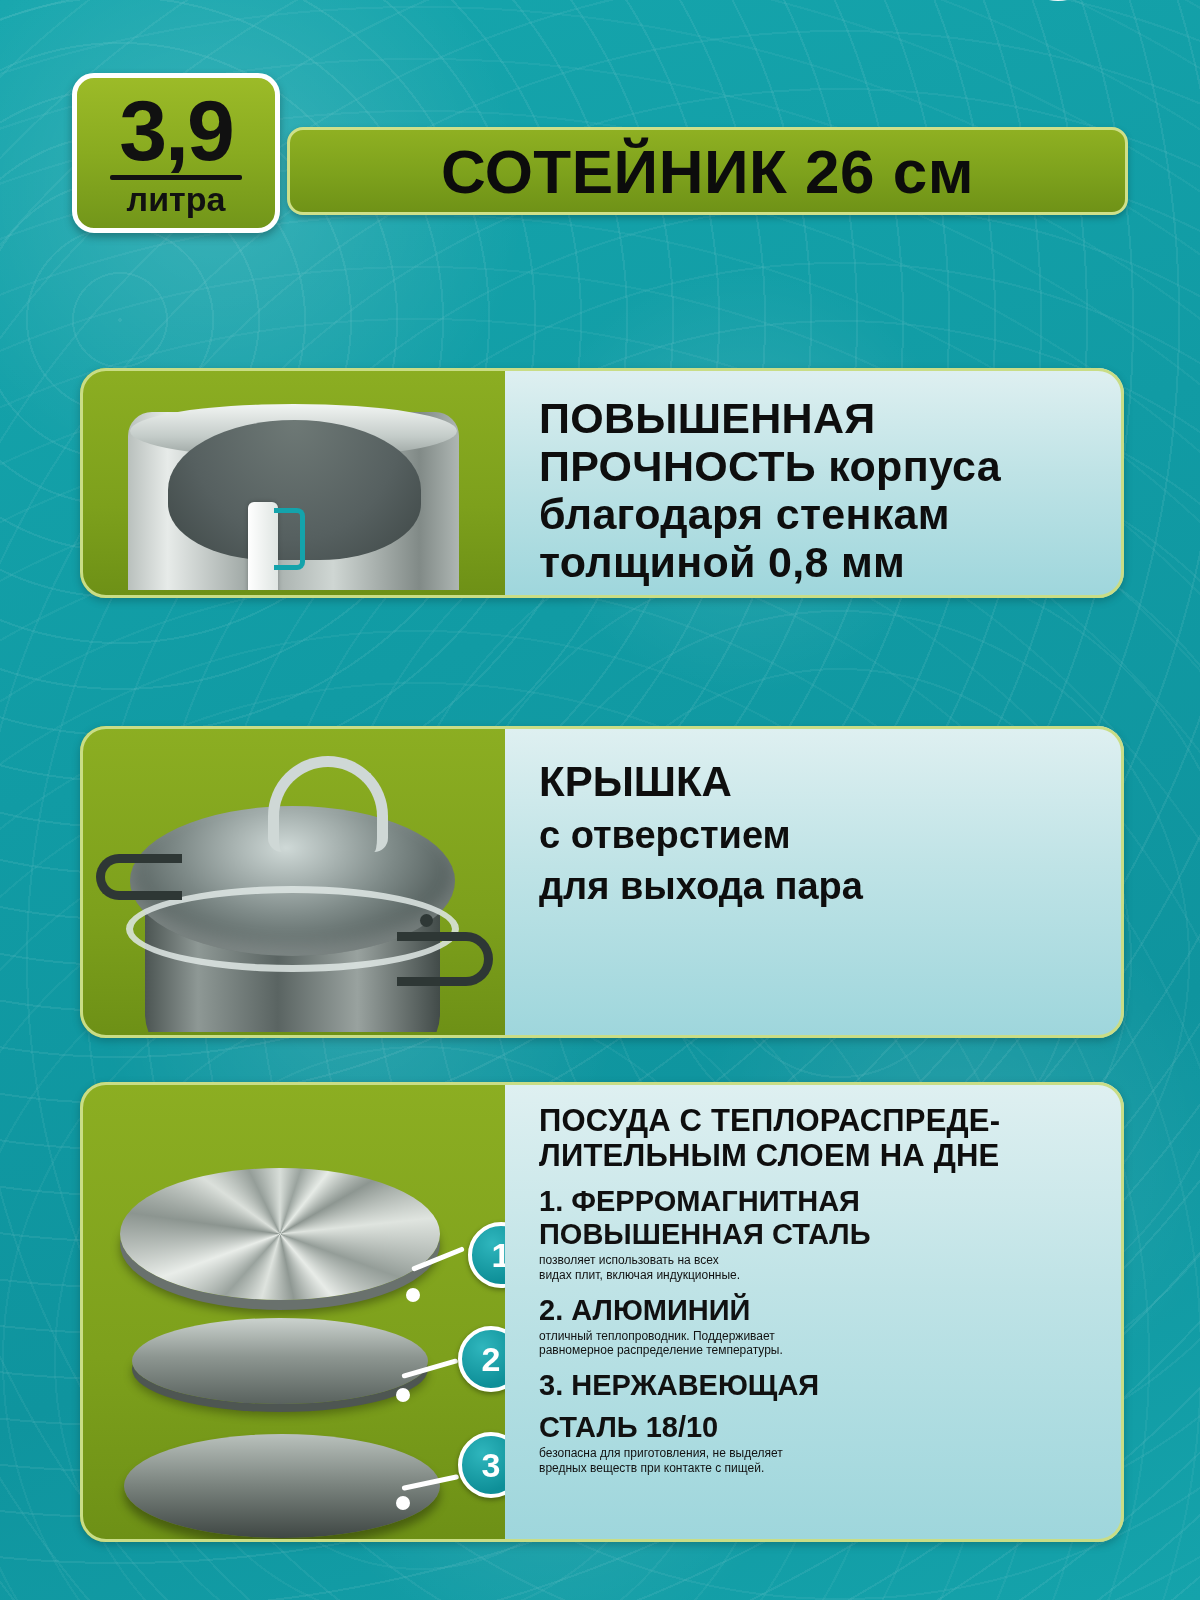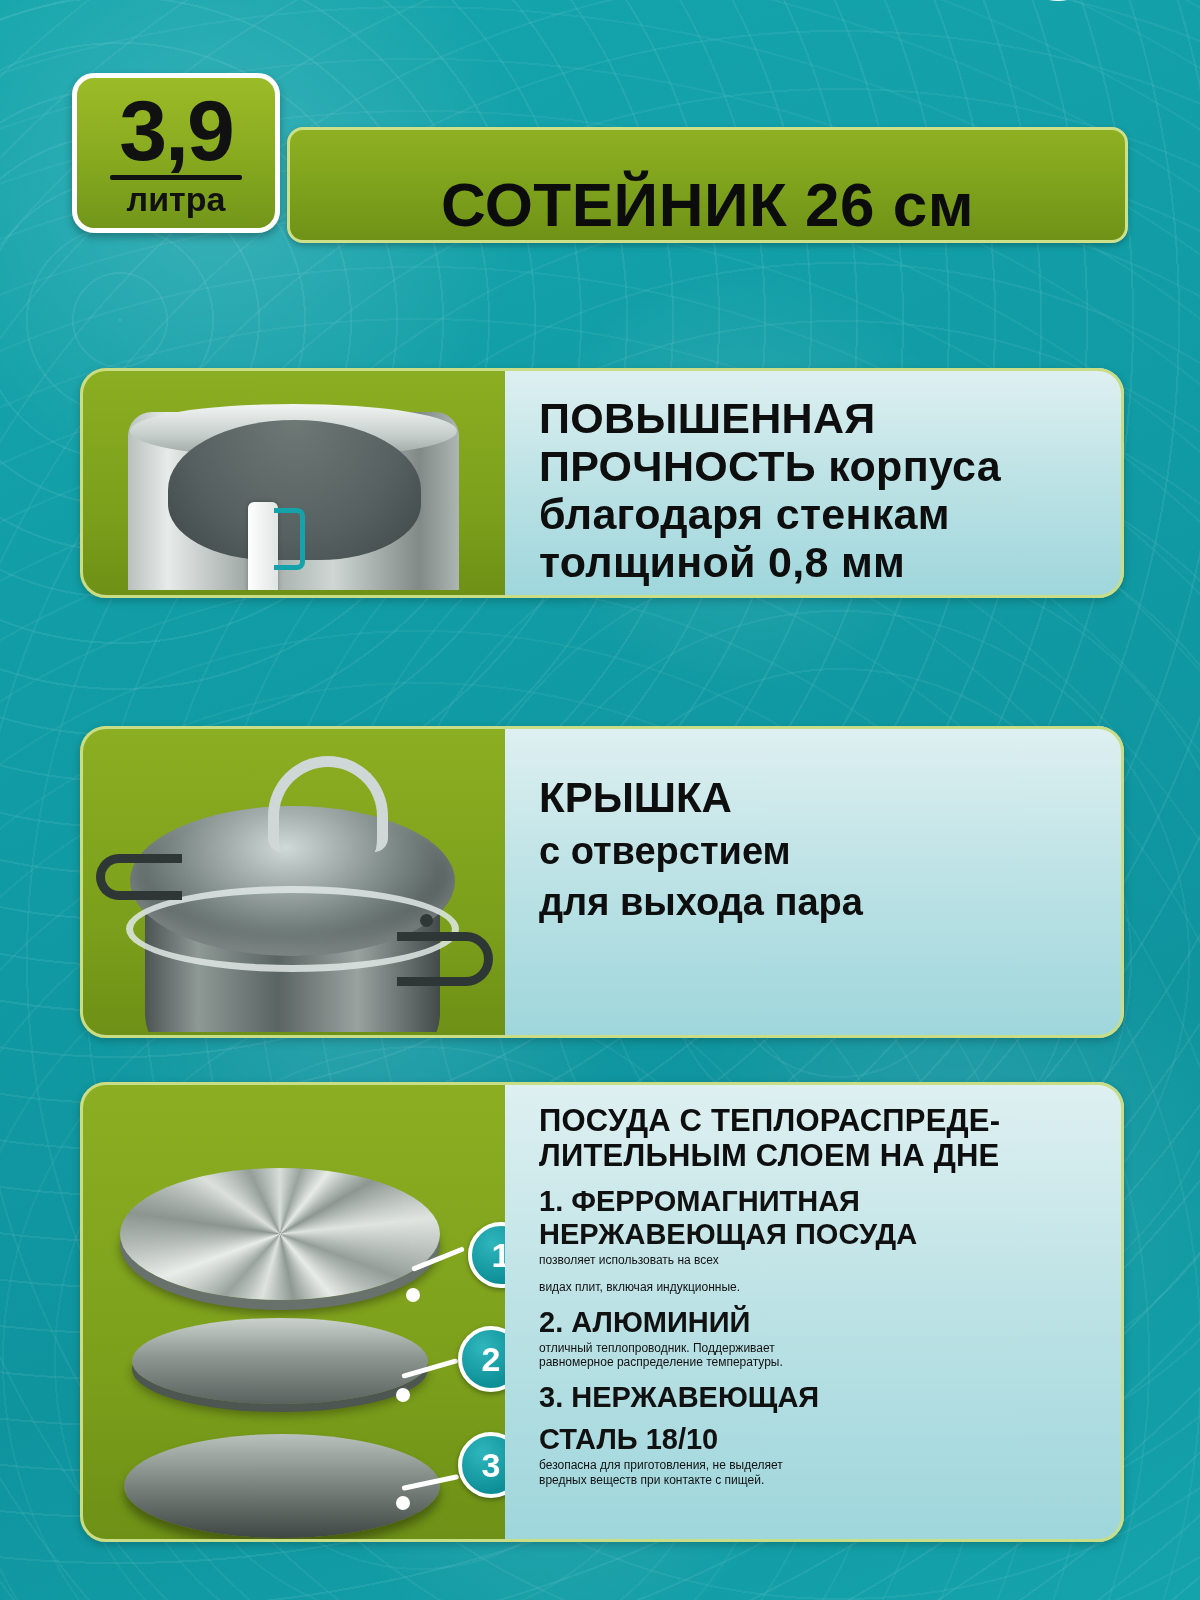--- a/index.html
+++ b/index.html
@@ -54,28 +54,28 @@
     top: 118px;
     left: 72px;
     width: 1056px;
     height: 115px;
   }
   .title-bar {
     position: absolute;
     left: 215px;
     top: 9px;
     width: 841px;
-    height: 116px;
+    height: 88px;
     background: linear-gradient(180deg, #8fb022 0%, #7da11c 55%, #6f9217 100%);
     border-radius: 16px 16px 16px 16px;
     box-shadow: 0 3px 6px rgba(0,0,0,.25);
     border: 3px solid #cfe08a;
     box-sizing: border-box;
     display: flex;
-    align-items: flex-end;
+    align-items: center;
     justify-content: center;
   }
   .title-bar .title-text {
     font-size: 62px;
     font-weight: bold;
     color: #0c0c0c;
     letter-spacing: 0.5px;
     white-space: nowrap;
     font-family: "Liberation Sans", sans-serif;
   }
@@ -412,21 +412,21 @@
     <div class="pot-lid">
       <div class="body2"></div>
       <div class="lid"></div>
       <div class="lid-ring"></div>
       <div class="knob"></div>
       <div class="steam-hole"></div>
       <div class="handle-l"></div>
       <div class="handle-r"></div>
     </div>
   </div>
-  <div class="body" style="padding-top:48px;">
+  <div class="body" style="padding-top:32px;">
     <div class="c2-line1">КРЫШКА</div>
     <div class="c2-line2">с отверстием</div>
     <div class="c2-line3">для выхода пара</div>
   </div>
   <div class="frame"></div>
 </div>
 
 <div class="card" id="card-3">
   <div class="photo">
     <div class="layers">
@@ -452,23 +452,23 @@
     <div class="bubble" style="left:378px; top:350px;">
       <span>3</span>
     </div>
   </div>
 
   <div class="body" style="padding-top:22px;">
     <div class="t-head3">ПОСУДА С ТЕПЛОРАСПРЕДЕ-</div>
     <div class="t-head3">ЛИТЕЛЬНЫМ СЛОЕМ НА ДНЕ</div>
 
     <div class="t-sub">1. ФЕРРОМАГНИТНАЯ</div>
-    <div class="t-sub" style="margin-top:0">НЕРЖАВЕЮЩАЯ ПОСУДА</div>
+    <div class="t-sub" style="margin-top:0">ПОВЫШЕННАЯ СТАЛЬ</div>
     <div class="t-small">позволяет использовать на всех</div>
-    <div class="t-small" style="margin-top:12px">видах плит, включая индукционные.</div>
+    <div class="t-small" style="margin-top:0">видах плит, включая индукционные.</div>
 
     <div class="t-sub">2. АЛЮМИНИЙ</div>
     <div class="t-small">отличный теплопроводник. Поддерживает</div>
     <div class="t-small" style="margin-top:0">равномерное распределение температуры.</div>
 
     <div class="t-sub">3. НЕРЖАВЕЮЩАЯ</div>
     <div class="t-sub" style="margin-top:9px">СТАЛЬ 18/10</div>
     <div class="t-small">безопасна для приготовления, не выделяет</div>
     <div class="t-small" style="margin-top:0">вредных веществ при контакте с пищей.</div>
   </div>

